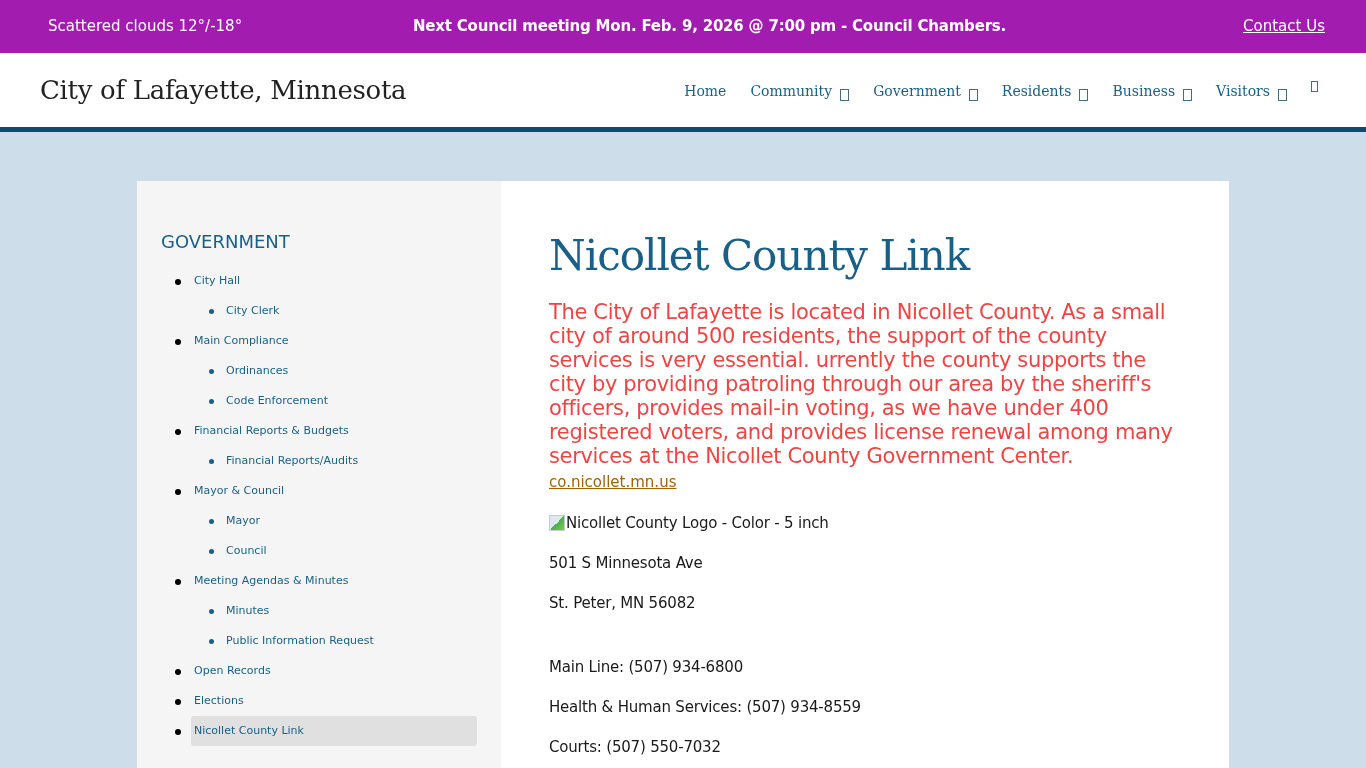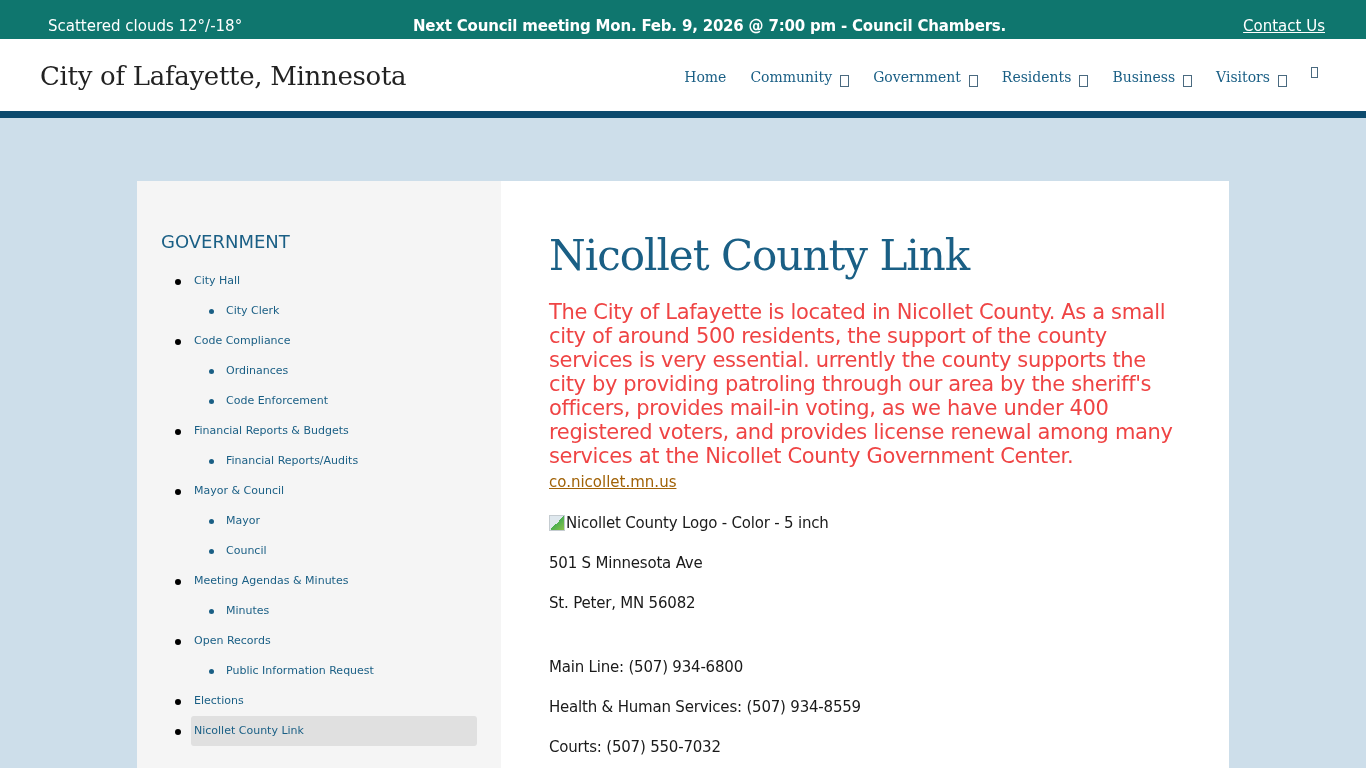--- a/index.html
+++ b/index.html
@@ -3,22 +3,22 @@
   <meta charset="utf-8">
   <style>
     * { box-sizing: border-box; margin: 0; padding: 0; }
     html, body { width: 1366px; height: 768px; overflow: hidden; }
     body {
       font-family: "DejaVu Sans", "Liberation Sans", sans-serif;
       background: #cddeea;
       color: #1a1a1a;
     }
     .topbar {
-      height: 39px;
-      background: #0f766e;
+      height: 53px;
+      background: #a21caf;
       color: #ffffff;
       position: relative;
       font-size: 15px;
     }
     .topbar .weather {
       position: absolute; left: 48px; top: 17px;
       font-size: 15px;
     }
     .topbar .announce {
       position: absolute; left: 413px; top: 17px;
@@ -26,21 +26,21 @@
       letter-spacing: -0.2px;
     }
     .topbar .contact {
       position: absolute; right: 41px; top: 17px;
       color: #ffffff; text-decoration: underline; font-size: 15px;
     }
     .header {
       height: 79px;
       background: #ffffff;
       position: relative;
-      border-bottom: 7px solid #0c4a6e;
+      border-bottom: 5px solid #0c4a6e;
     }
     .site-title {
       position: absolute; left: 40px; top: 22px;
       font-family: "DejaVu Serif", "Liberation Serif", serif;
       font-size: 26px; color: #222222;
       letter-spacing: -0.3px;
     }
     .nav {
       position: absolute; right: 48px; top: 30px;
       display: flex; align-items: flex-start;
@@ -163,32 +163,32 @@
     <span class="nav-search"></span>
   </nav>
 </div>
 
 <div class="container">
   <aside class="sidebar">
     <h2 class="sidebar-heading">GOVERNMENT</h2>
     <ul>
       <li class="side-item lvl1"><a>City Hall</a></li>
       <li class="side-item lvl2"><a>City Clerk</a></li>
-      <li class="side-item lvl1"><a>Code Compliance</a></li>
+      <li class="side-item lvl1"><a>Main Compliance</a></li>
       <li class="side-item lvl2"><a>Ordinances</a></li>
       <li class="side-item lvl2"><a>Code Enforcement</a></li>
       <li class="side-item lvl1"><a>Financial Reports &amp; Budgets</a></li>
       <li class="side-item lvl2"><a>Financial Reports/Audits</a></li>
       <li class="side-item lvl1"><a>Mayor &amp; Council</a></li>
       <li class="side-item lvl2"><a>Mayor</a></li>
       <li class="side-item lvl2"><a>Council</a></li>
       <li class="side-item lvl1"><a>Meeting Agendas &amp; Minutes</a></li>
       <li class="side-item lvl2"><a>Minutes</a></li>
+      <li class="side-item lvl2"><a>Public Information Request</a></li>
       <li class="side-item lvl1"><a>Open Records</a></li>
-      <li class="side-item lvl2"><a>Public Information Request</a></li>
       <li class="side-item lvl1"><a>Elections</a></li>
       <li class="side-item lvl1 active">
           <a>Nicollet County Link</a>
         </li>
     </ul>
   </aside>
 
   <main class="main">
     <h1 class="page-title">Nicollet County Link</h1>
     <p class="intro">The City of Lafayette is located in Nicollet County. As a small city of around 500 residents, the support of the county services is very essential. urrently the county supports the city by providing patroling through our area by the sheriff's officers, provides mail-in voting, as we have under 400 registered voters, and provides license renewal among many services at the Nicollet County Government Center.</p>

